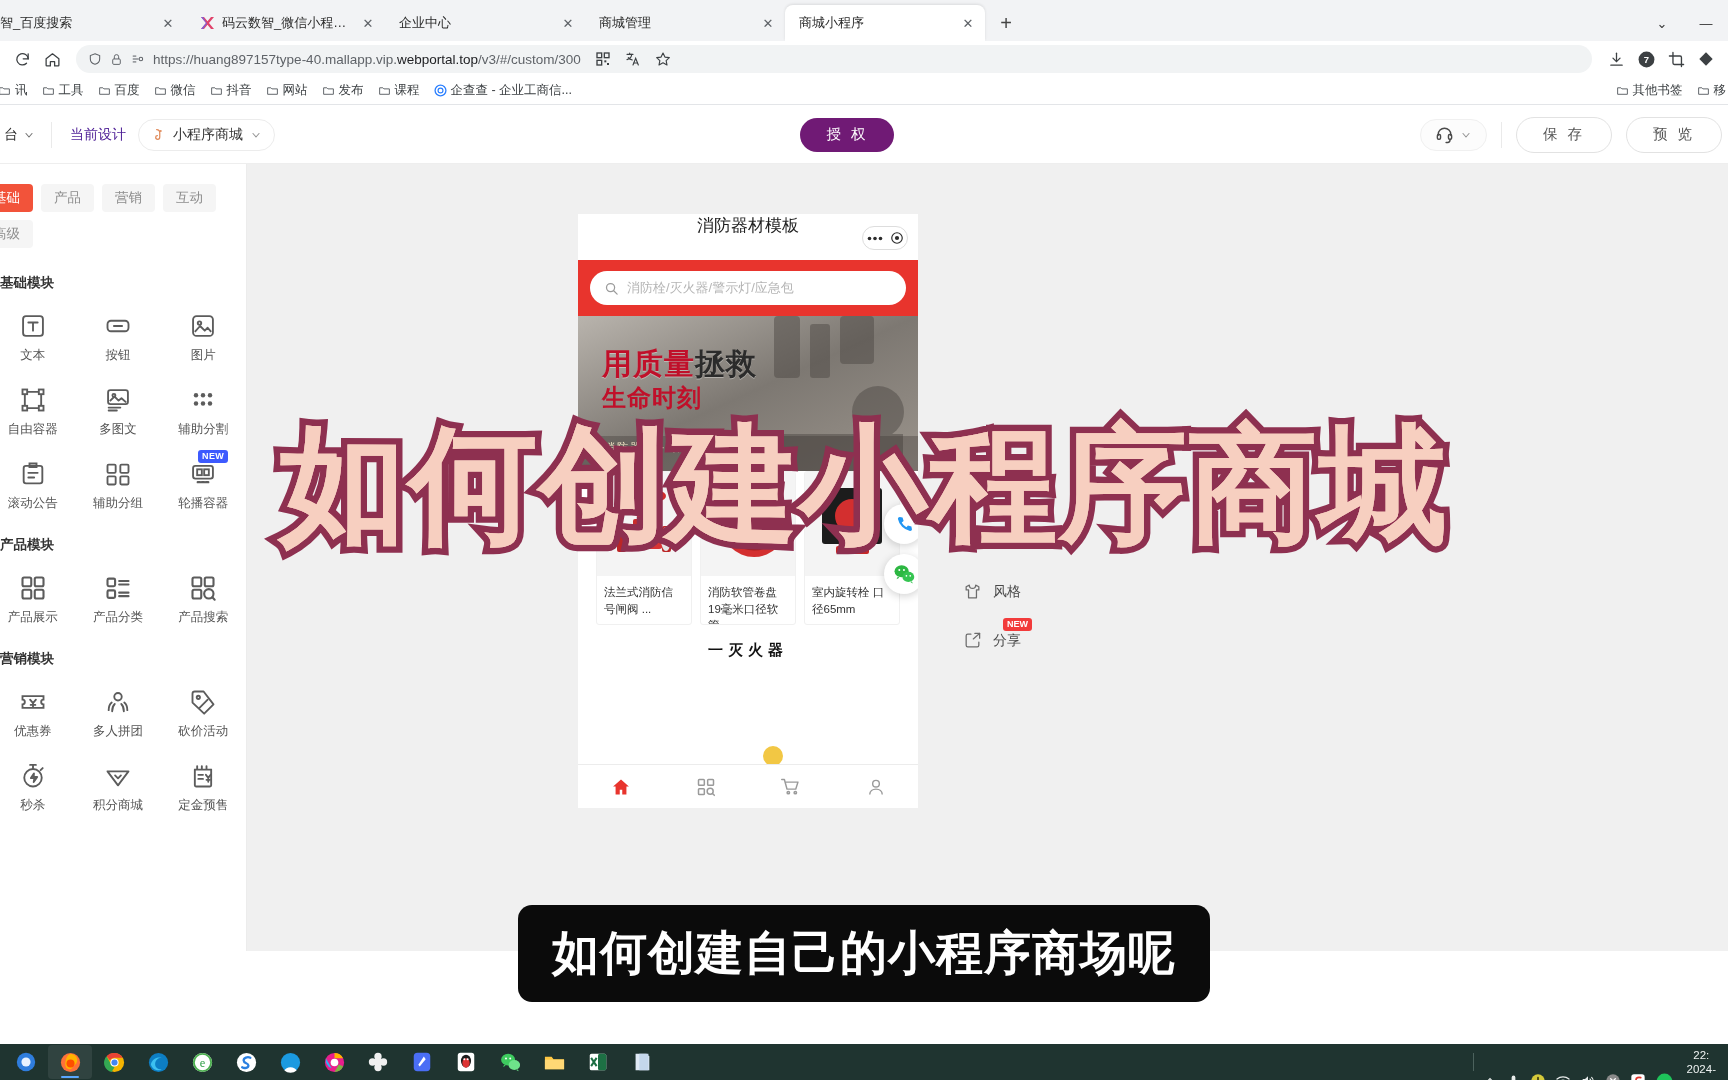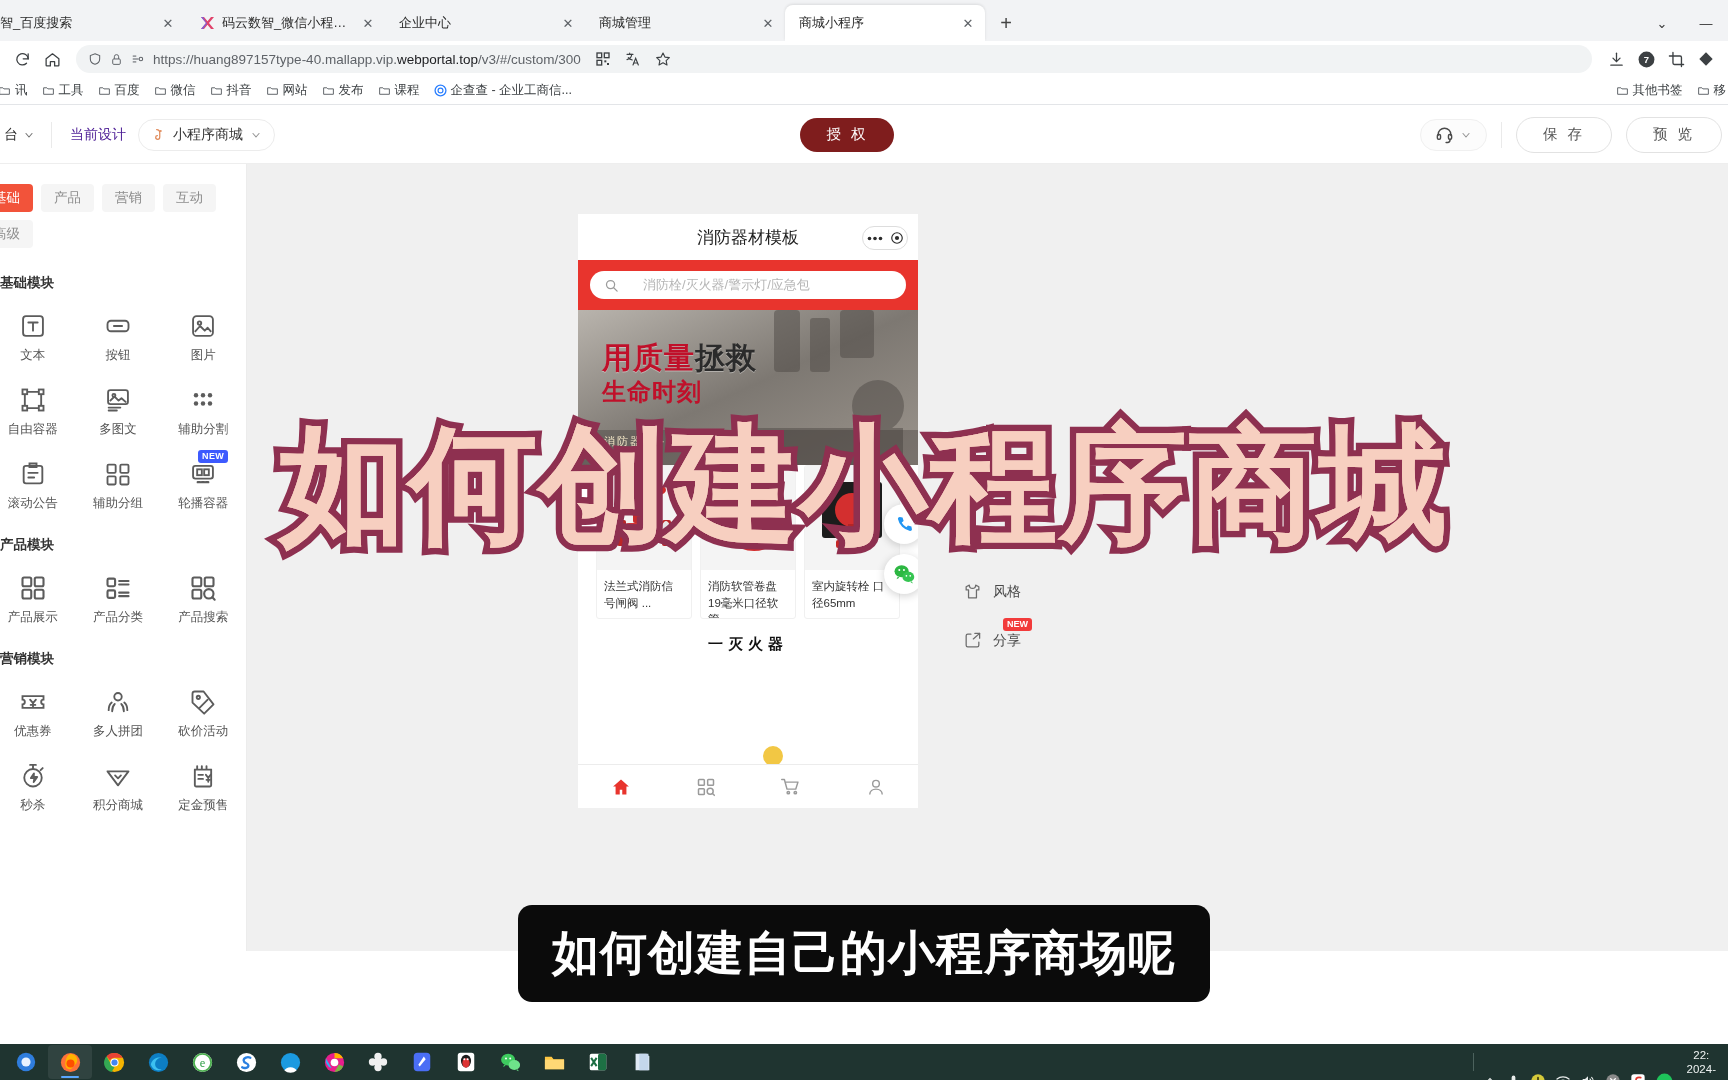--- a/index.html
+++ b/index.html
@@ -91,21 +91,21 @@
   }
   .hdr-divider { width: 1px; height: 26px; background: #eaeaea; }
   .hdr-current-label { font-size: 14px; color: #4c1d95; margin-left: 18px; }
   .hdr-chip {
     display: flex; align-items: center; gap: 7px; margin-left: 12px;
     height: 32px; padding: 0 12px; border: 1px solid #ececec;
     border-radius: 16px; background: #fff; font-size: 14px; color: #333;
   }
   .hdr-center { flex: 1 1 auto; display: flex; justify-content: center; }
   .btn-auth {
-    background: #7f1d1d; color: #fff; border: none; border-radius: 17px;
+    background: #701a75; color: #fff; border: none; border-radius: 17px;
     height: 34px; padding: 1px 26px; font-size: 14.5px; letter-spacing: 3px;
     font-family: inherit;
     text-align: right;
   }
   .hdr-right { display: flex; align-items: center; gap: 14px; }
   .hdr-pill {
     display: flex; align-items: center; gap: 6px; height: 32px;
     padding: 0 14px; border: 1px solid #f0f0f0; border-radius: 16px;
     background: #fcfcfc; color: #444;
   }
@@ -152,36 +152,36 @@
   
   .canvas {
     position: absolute; top: 164px; left: 247px; width: 1481px; height: 787px;
     background: #f0f0f0;
   }
   .phone {
     position: absolute; top: 50px; left: 331px; width: 340px; height: 594px;
     background: #ffffff; overflow: hidden;
   }
   .phone-title {
-    height: 46px; display: flex; align-items: center; justify-content: center;
+    height: 46px; display: flex; justify-content: center;
     font-size: 17px; color: #1f1f1f; font-weight: 500; position: relative;
   }
   .phone-caps {
     position: absolute; right: 10px; top: 12px;
     display: flex; align-items: center; gap: 10px;
   }
   .caps-pill {
     width: 46px; height: 24px; border: 1px solid #ddd; border-radius: 12px;
     display: flex; align-items: center; justify-content: space-around;
     background: rgba(255,255,255,.75);
   }
   .search-band { background: #e8342d; padding: 11px 12px; }
   .search-pill {
-    height: 28px; background: #fff; border-radius: 17px;
-    display: flex; align-items: center; gap: 24px; padding: 0 14px;
+    height: 34px; background: #fff; border-radius: 17px;
+    display: flex; align-items: center; gap: 8px; padding: 0 14px;
   }
   .search-pill .ph { font-size: 13px; color: #b5b5b5; }
   .banner {
     position: relative; height: 155px; overflow: hidden;
     background: linear-gradient(160deg,#9a9a9a 0%,#6d6d6d 45%,#8a8a8a 100%);
   }
   .banner .b-line1 {
     position: absolute; left: 24px; top: 28px; font-size: 30px;
     font-weight: bold; color: #c0102a; letter-spacing: 1px;
     text-shadow: 0 1px 0 rgba(255,255,255,.35);

